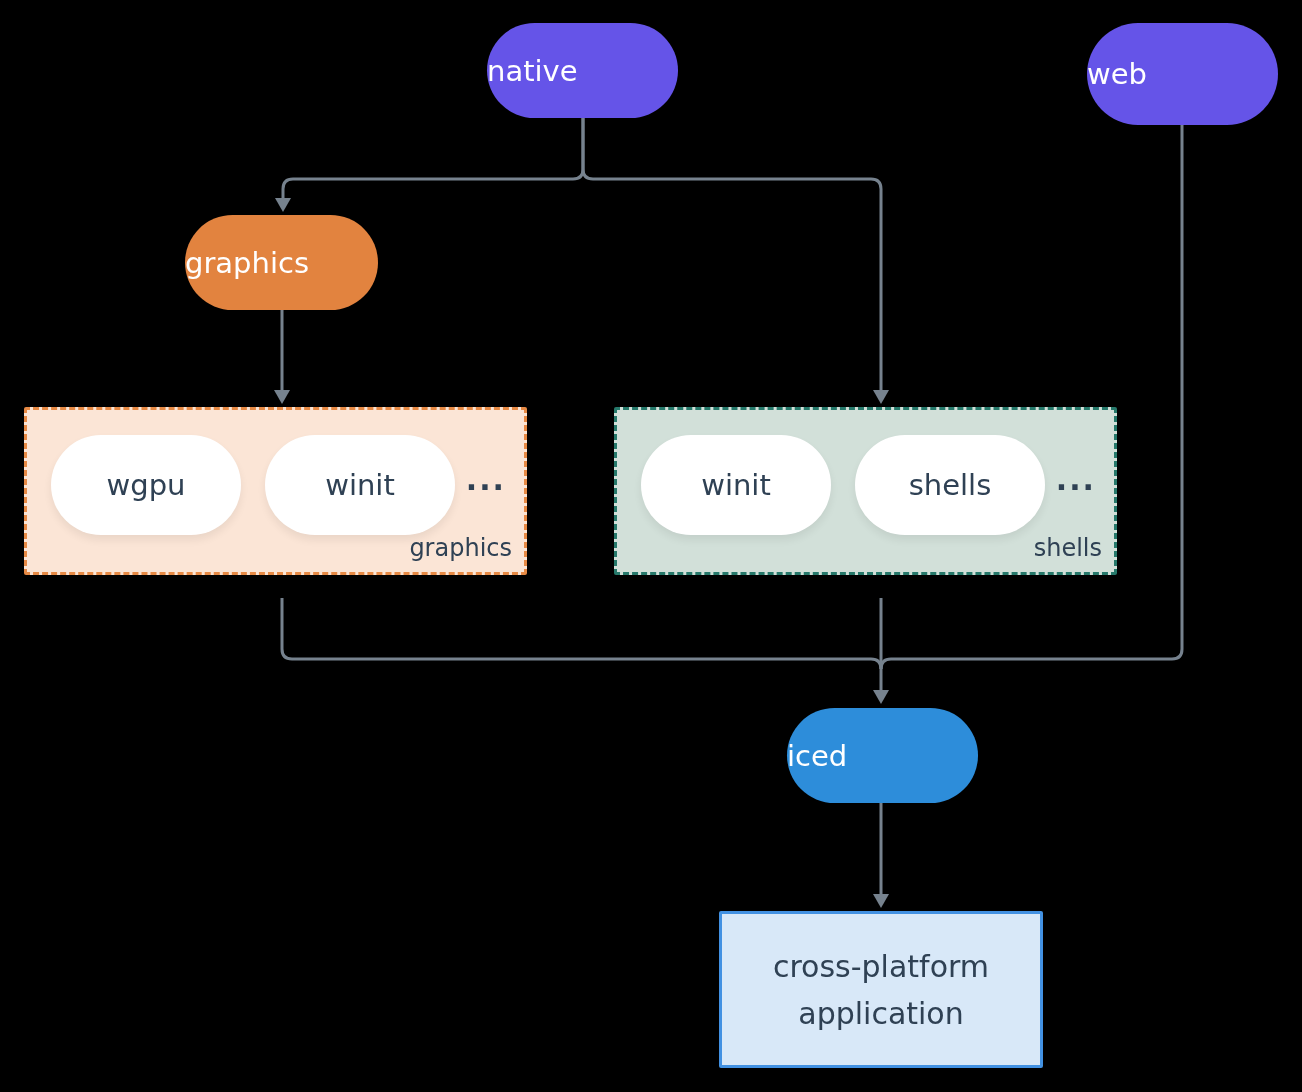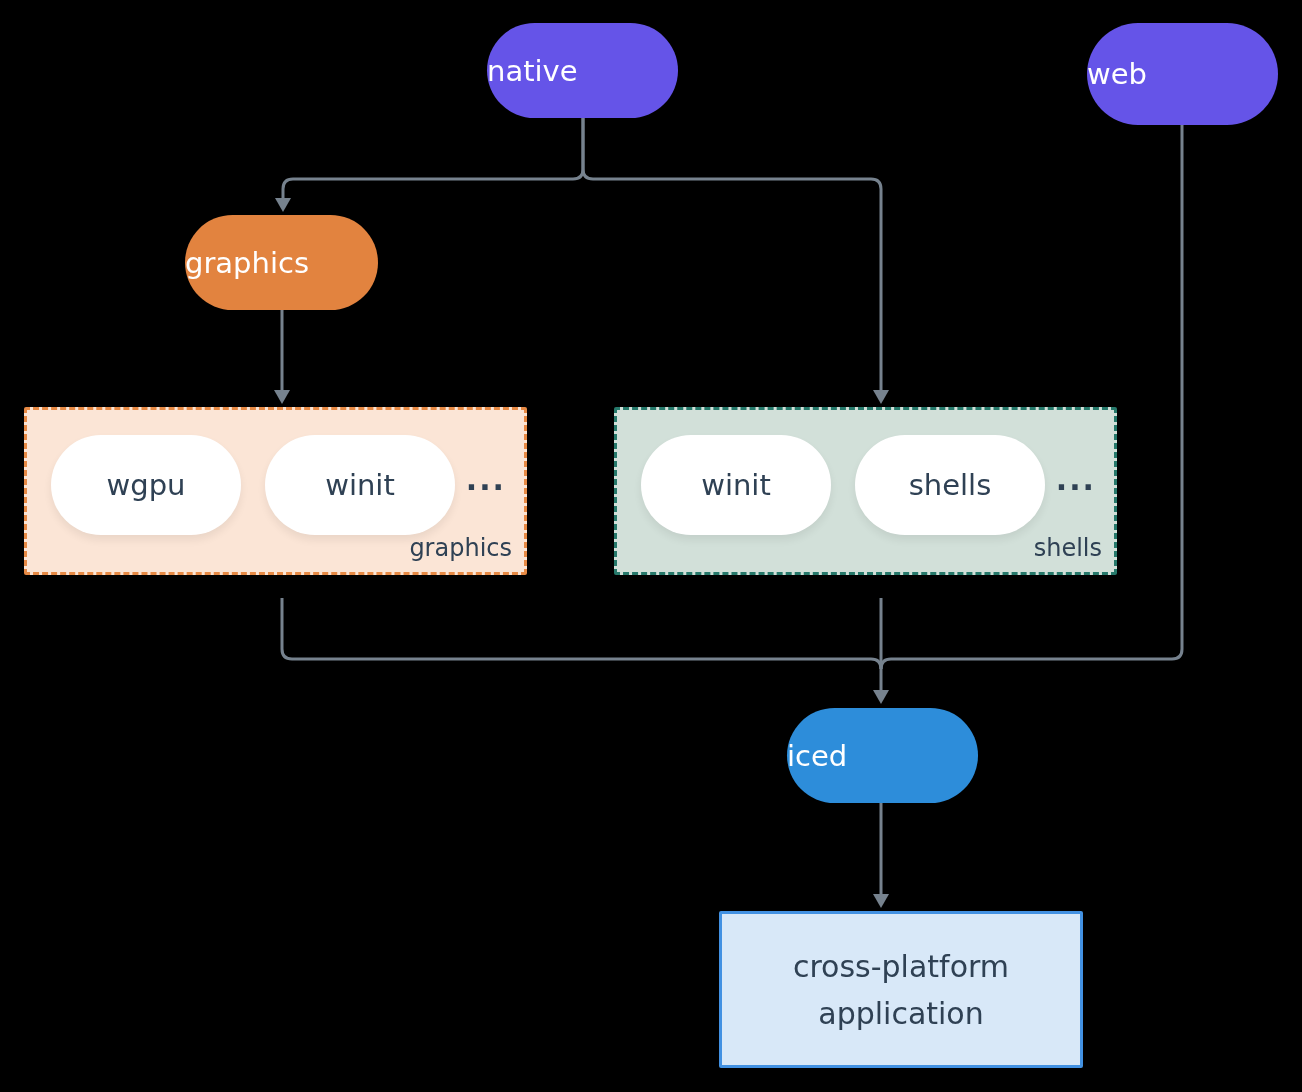--- a/index.html
+++ b/index.html
@@ -95,21 +95,21 @@
     right: 12px;
     bottom: 10px;
     font-size: 24px;
     color: #2f4154;
   }
   
   .app-box {
     position: absolute;
     left: 719px;
     top: 911px;
-    width: 364px;
+    width: 324px;
     height: 157px;
     box-sizing: border-box;
     background: #d8e8f8;
     border: 3px solid #4291e2;
     border-radius: 2px;
     display: flex;
     align-items: center;
     justify-content: center;
     text-align: center;
     color: #2f4154;

